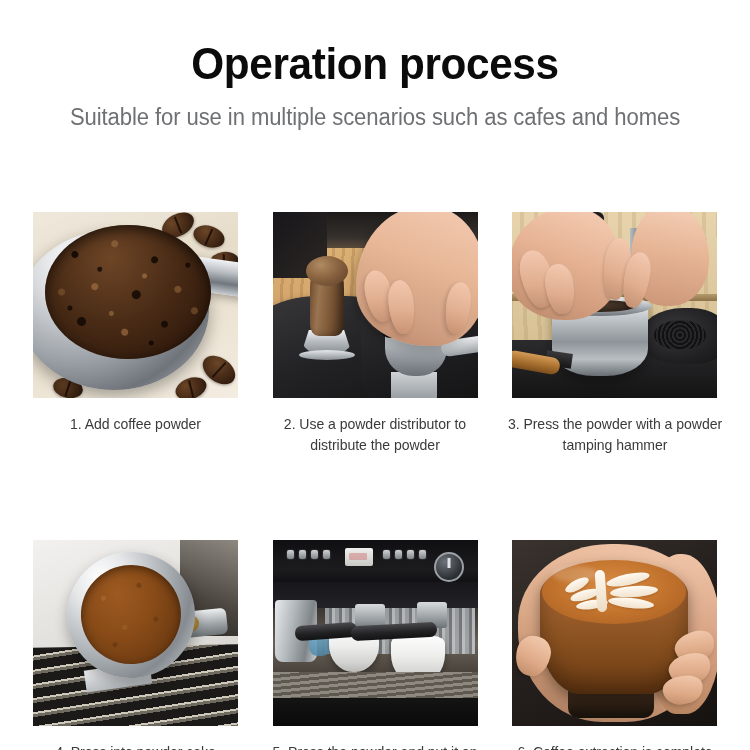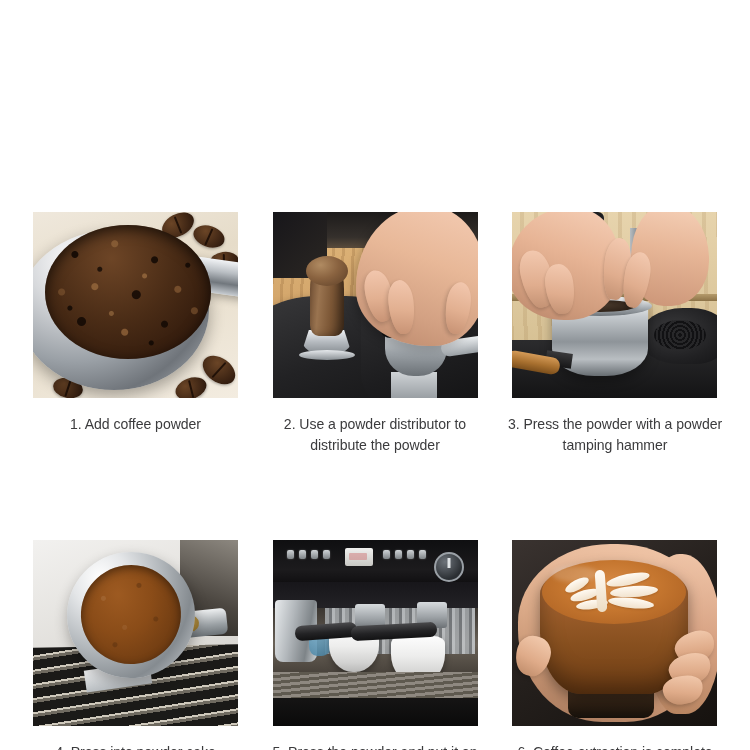--- a/index.html
+++ b/index.html
@@ -597,20 +597,24 @@
     border-radius: 50%;
     background: rgba(255,255,255,.18);
     filter: blur(2px);
   }
 </style>
 </head>
 <body>
 
 <div class="page">
 
+  <div class="header">
+    <h1 class="title">Operation process</h1>
+    <p class="subtitle">Suitable for use in multiple scenarios such as cafes and homes</p>
+  </div>
 
   <div class="grid">
 
     <div class="row row1">
 
       <div class="cell">
         <div class="photo p1">
           <div class="bean" style="left:128px;top:2px;width:34px;height:22px;transform:rotate(-28deg);"></div>
           <div class="bean" style="left:160px;top:14px;width:32px;height:21px;transform:rotate(18deg);"></div>
           <div class="bean" style="left:176px;top:40px;width:30px;height:20px;transform:rotate(-8deg);"></div>

